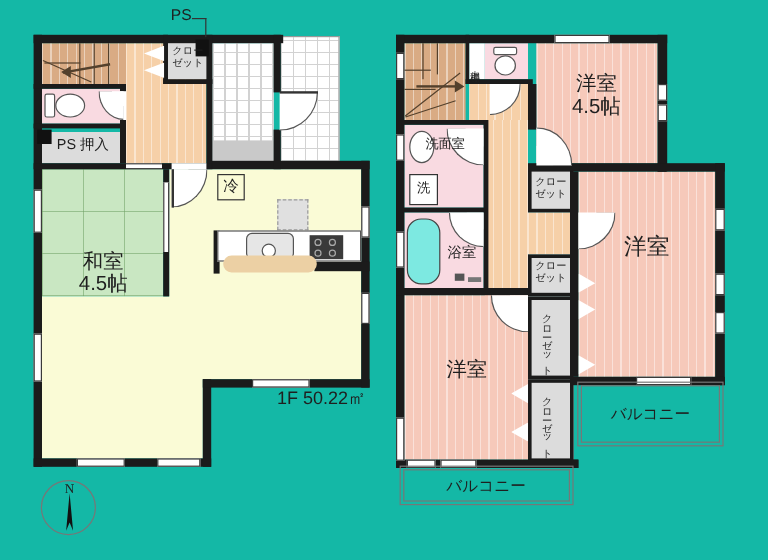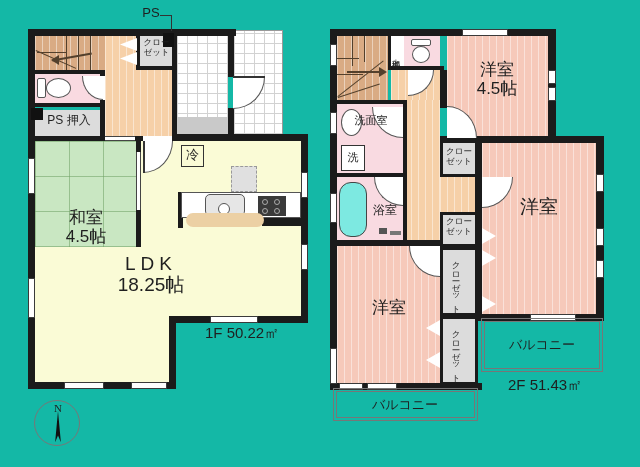--- a/index.html
+++ b/index.html
@@ -114,25 +114,21 @@
   <div class="lbl" style="left:141px;top:38px;width:31px;font-size:8.5px;">
     <span style="display:block">クロー</span>
     <span style="display:block">ゼット</span>
   </div>
   <div class="lbl" style="left:38px;top:114px;width:62px;font-size:12px;">PS 押入</div>
   <div class="lbl" style="left:40px;top:168px;width:92px;font-size:17px;margin-top:40px;">
     <span style="display:block">和室</span>
     <span style="display:block">4.5帖</span>
   </div>
   <div class="lbl" style="left:181px;top:148px;width:23px;font-size:13px;">冷</div>
-  <div class="lbl" style="left:95px;top:253px;width:112px;font-size:19px;">
-    <span style="display:block;letter-spacing:5px;">LDK</span>
-    <span style="display:block">18.25帖</span>
-  </div>
-  <div class="lbl" style="left:205px;top:325px;width:100px;font-size:15px;text-align:left;">1F 50.22㎡</div>
+  <div class="lbl" style="left:205px;top:325px;width:100px;font-size:15px;text-align:right;">1F 50.22㎡</div>
 
   <div class="room stripes" style="left:337px;top:36px;width:51px;height:64px;background-color:var(--stairs);"></div>
   <div class="abs" style="left:391px;top:36px;width:13px;height:30px;background:#fff;"></div>
   <div class="room" style="left:404px;top:36px;width:36px;height:30px;background-color:var(--wet);"></div>
   <div class="room stripes" style="left:391px;top:70px;width:49px;height:30px;background-color:var(--hall);"></div>
   <div class="room stripes" style="left:404px;top:100px;width:36px;height:147px;background-color:var(--hall);"></div>
   <div class="room stripes" style="left:440px;top:177px;width:38px;height:35px;background-color:var(--hall);"></div>
   <div class="room" style="left:337px;top:104px;width:66px;height:69px;background-color:var(--wet);"></div>
   <div class="room" style="left:337px;top:177px;width:66px;height:63px;background-color:var(--wet);"></div>
   <div class="room stripes" style="left:447px;top:36px;width:101px;height:100px;background-color:var(--bedroom);"></div>
@@ -228,20 +224,19 @@
     <span style="display:block">ゼット</span>
   </div>
   <div class="lbl" style="left:443px;top:217px;width:32px;font-size:8.5px;">
     <span style="display:block">クロー</span>
     <span style="display:block">ゼット</span>
   </div>
   <div class="lbl vtext" style="left:451px;top:251px;height:62px;font-size:8.5px;">クローゼット</div>
   <div class="lbl vtext" style="left:451px;top:320px;height:62px;font-size:8.5px;">クローゼット</div>
   <div class="lbl" style="left:345px;top:398px;width:120px;font-size:13px;">バルコニー</div>
   <div class="lbl" style="left:493px;top:338px;width:98px;font-size:13px;">バルコニー</div>
-  <div class="lbl" style="left:508px;top:377px;width:110px;font-size:15px;text-align:left;">2F 51.43㎡</div>
 
   <div class="abs" style="left:34px;top:400px;width:46px;height:46px;border:1px solid #777;border-radius:50%;">
     <div class="lbl" style="left:0;top:1px;width:46px;font-size:11px;font-family:'Liberation Serif','DejaVu Serif',serif;">N</div>
     <div class="abs" style="left:14px;top:10px;width:18px;height:34px;background:#111;clip-path:polygon(50% 0,66% 92%,50% 72%,34% 92%);"></div>
   </div>
 
 </div>
 
 </body></html>

